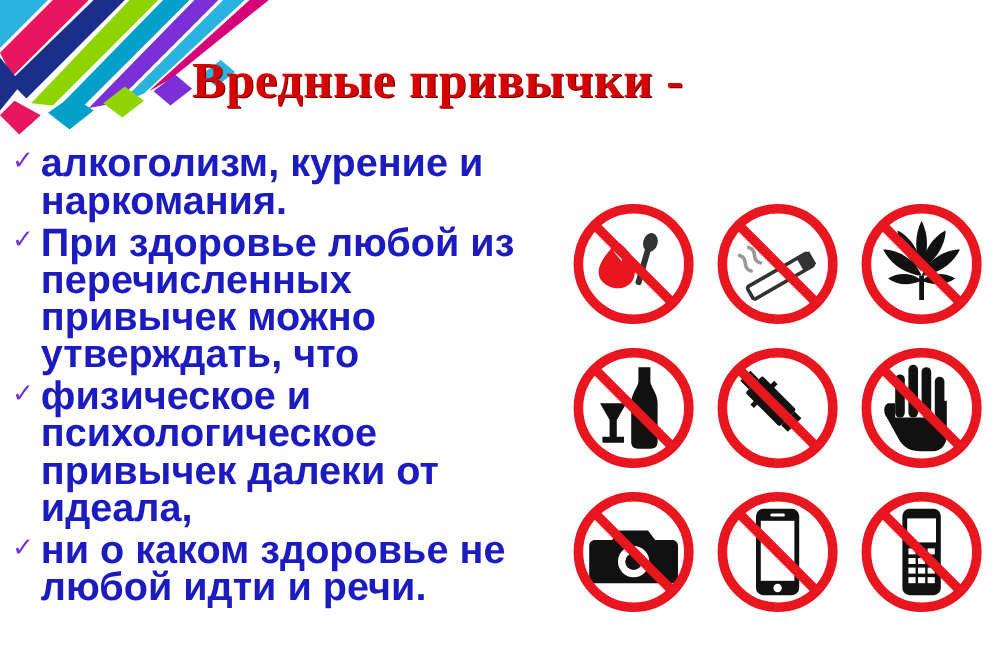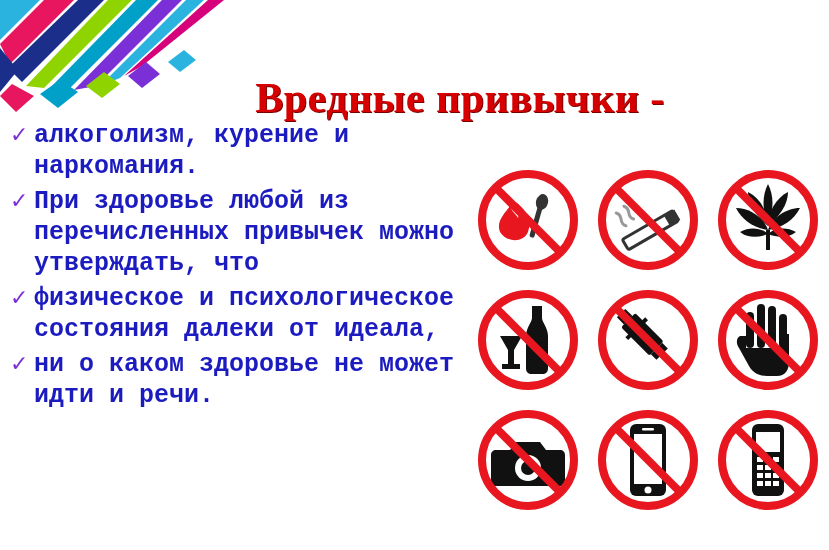--- a/index.html
+++ b/index.html
@@ -24,29 +24,27 @@
     height: 120px;
     pointer-events: none;
   }
 
   
   .title {
     position: absolute;
     top: 44px;
     left: 160px;
     width: 600px;
-    text-align: center;
     font-family: "Liberation Serif", serif;
     font-weight: bold;
     font-size: 42px;
     color: #d60000;
     letter-spacing: 0.5px;
     text-shadow: 1px 1px 0 #7a0000;
     white-space: nowrap;
-    margin-top: 30px;
   }
 
   
   .list {
     position: absolute;
     top: 120px;
     left: 10px;
     width: 450px;
   }
   .list-item {
@@ -58,23 +56,23 @@
     flex: 0 0 auto;
     width: 24px;
     color: #7b2fd6;
     font-size: 22px;
     line-height: 30px;
     font-family: "DejaVu Sans", sans-serif;
     text-align: left;
   }
   .item-text {
     flex: 1 1 auto;
-    font-family: Liberation Mono, monospace;
+    font-family: Liberation Sans, sans-serif;
     font-weight: bold;
-    font-size: 25px;
+    font-size: 33px;
     line-height: 31px;
     color: #1b1bc0;
   }
 
   
   .icon-grid {
     position: absolute;
     top: 162px;
     left: 470px;
     width: 350px;
@@ -123,25 +121,25 @@
   <div class="list-item">
     <span class="check">✓</span>
     <span class="item-text">алкоголизм, курение и наркомания.</span>
   </div>
   <div class="list-item">
     <span class="check">✓</span>
     <span class="item-text"> При здоровье любой из перечисленных привычек можно  утверждать, что</span>
   </div>
   <div class="list-item">
     <span class="check">✓</span>
-    <span class="item-text"> физическое и психологическое состояния далеки от идеала,</span>
-  </div>
-  <div class="list-item">
-    <span class="check">✓</span>
-    <span class="item-text">ни о каком здоровье не может идти и речи.</span>
+    <span class="item-text"> физическое и психологическое привычек далеки от идеала,</span>
+  </div>
+  <div class="list-item">
+    <span class="check">✓</span>
+    <span class="item-text">ни о каком здоровье не любой идти и речи.</span>
   </div>
 </div>
 
 <div class="icon-grid">
 
   <div class="ban">
     <svg width="116" height="116" viewBox="0 0 116 116">
       <g>
         <path d="M30 70 C26 60 34 52 40 44 C42 50 46 52 48 56 C50 50 48 44 46 40 C56 48 62 58 58 70 C54 80 38 82 30 70 Z" fill="#e8161f"></path>
         <rect x="64" y="40" width="5" height="36" rx="2" transform="rotate(16 66 58)" fill="#333"></rect>

